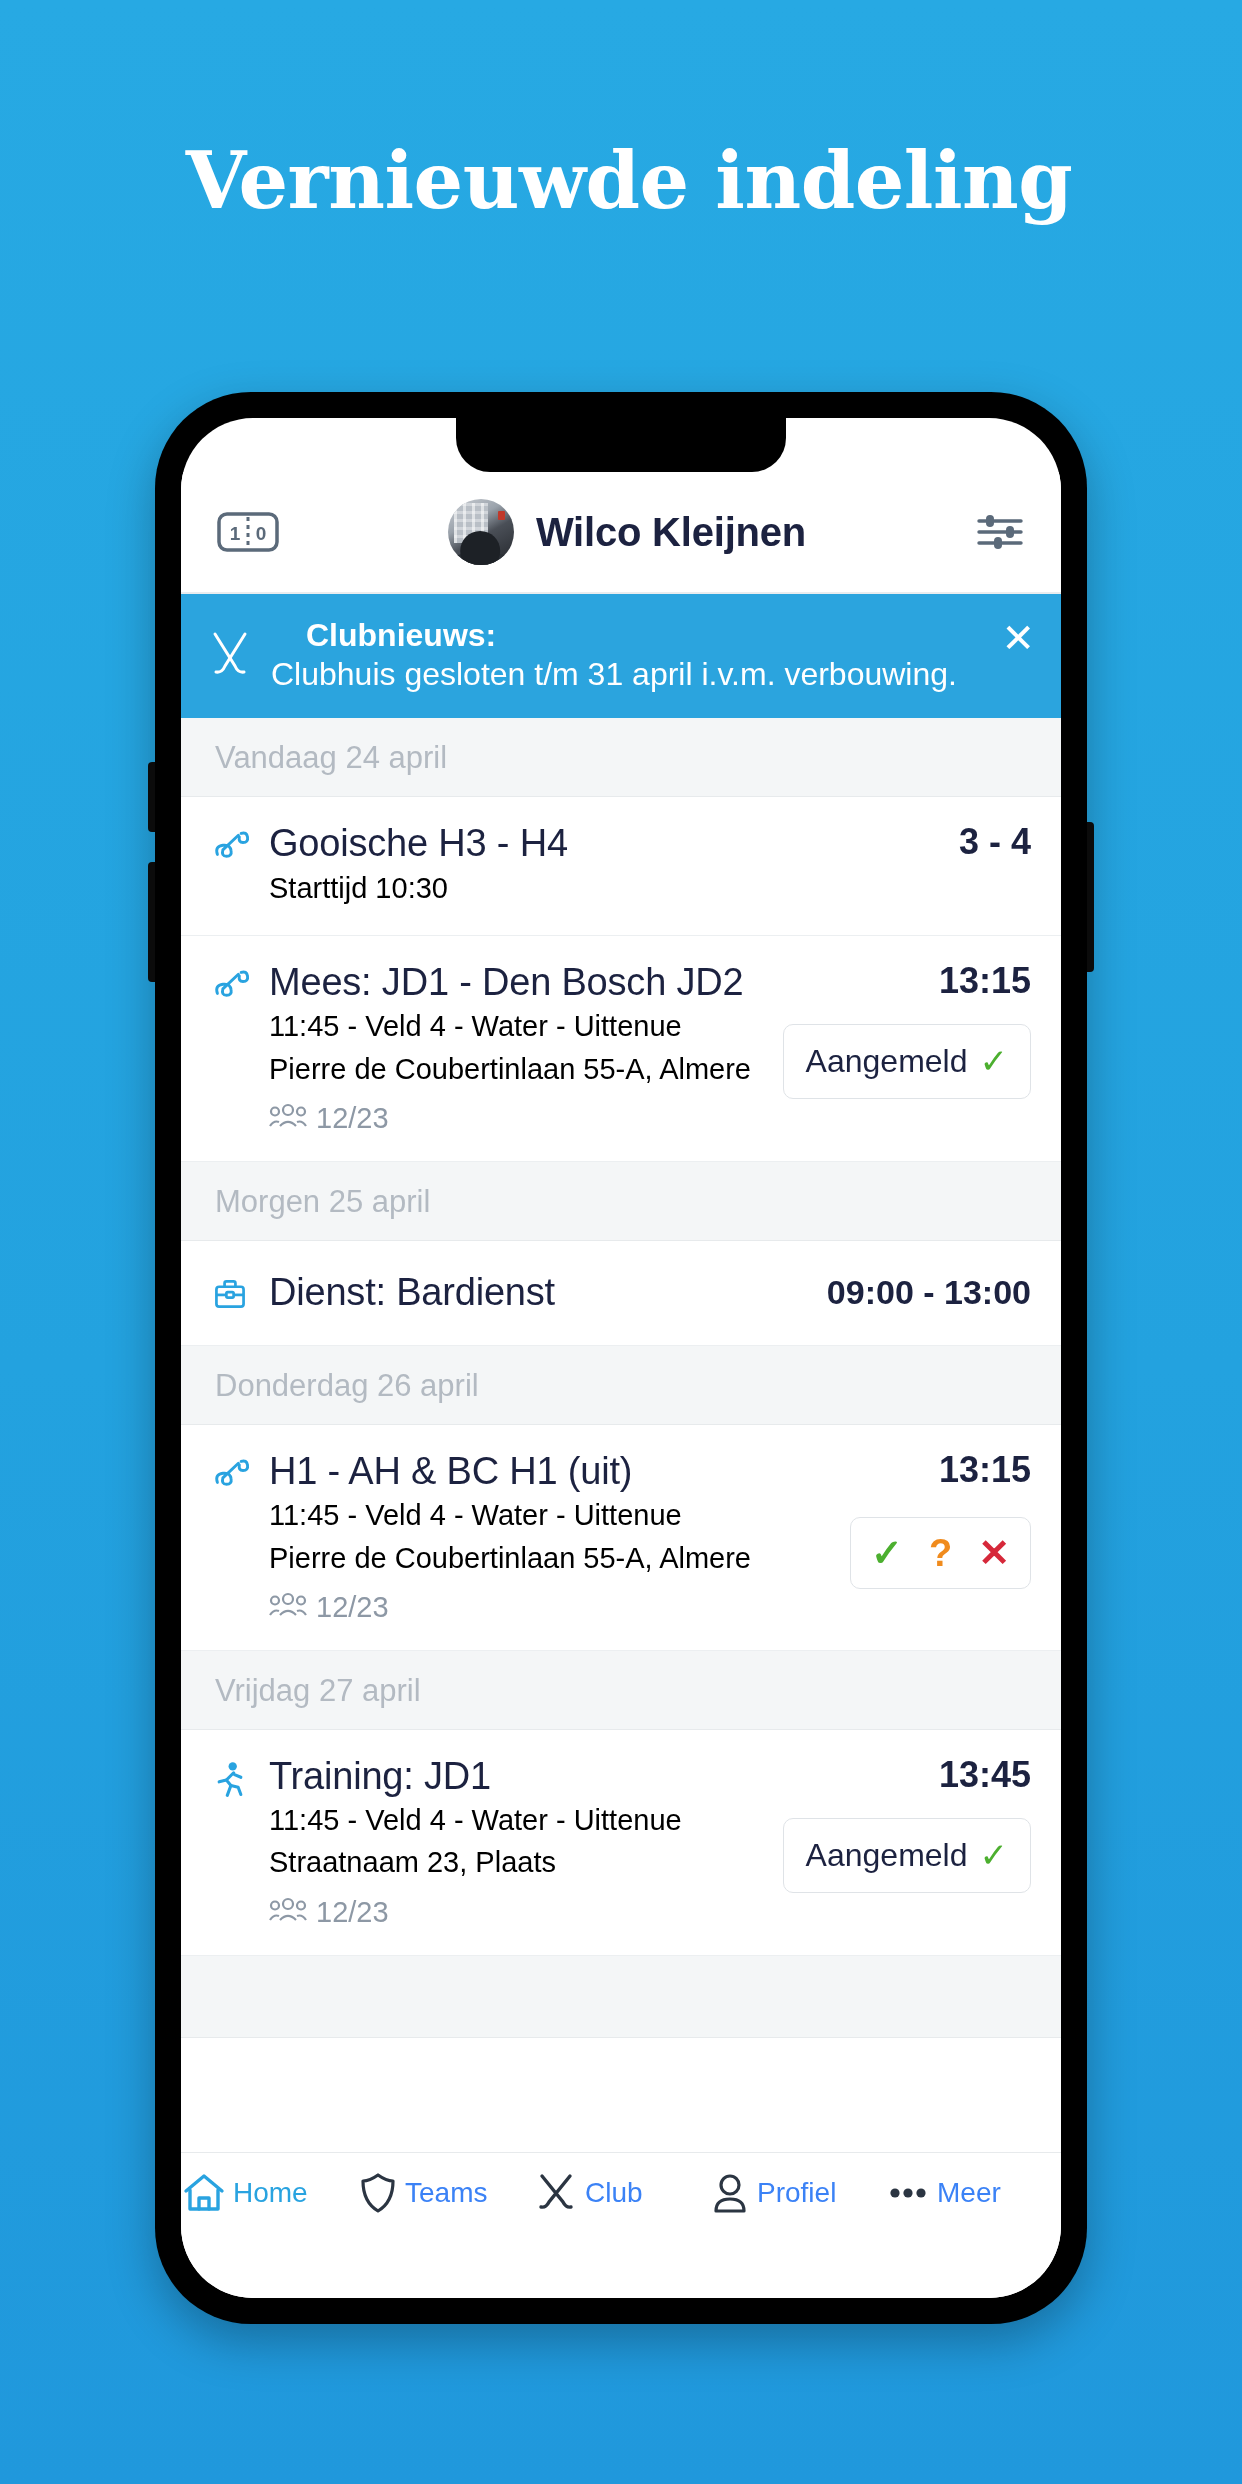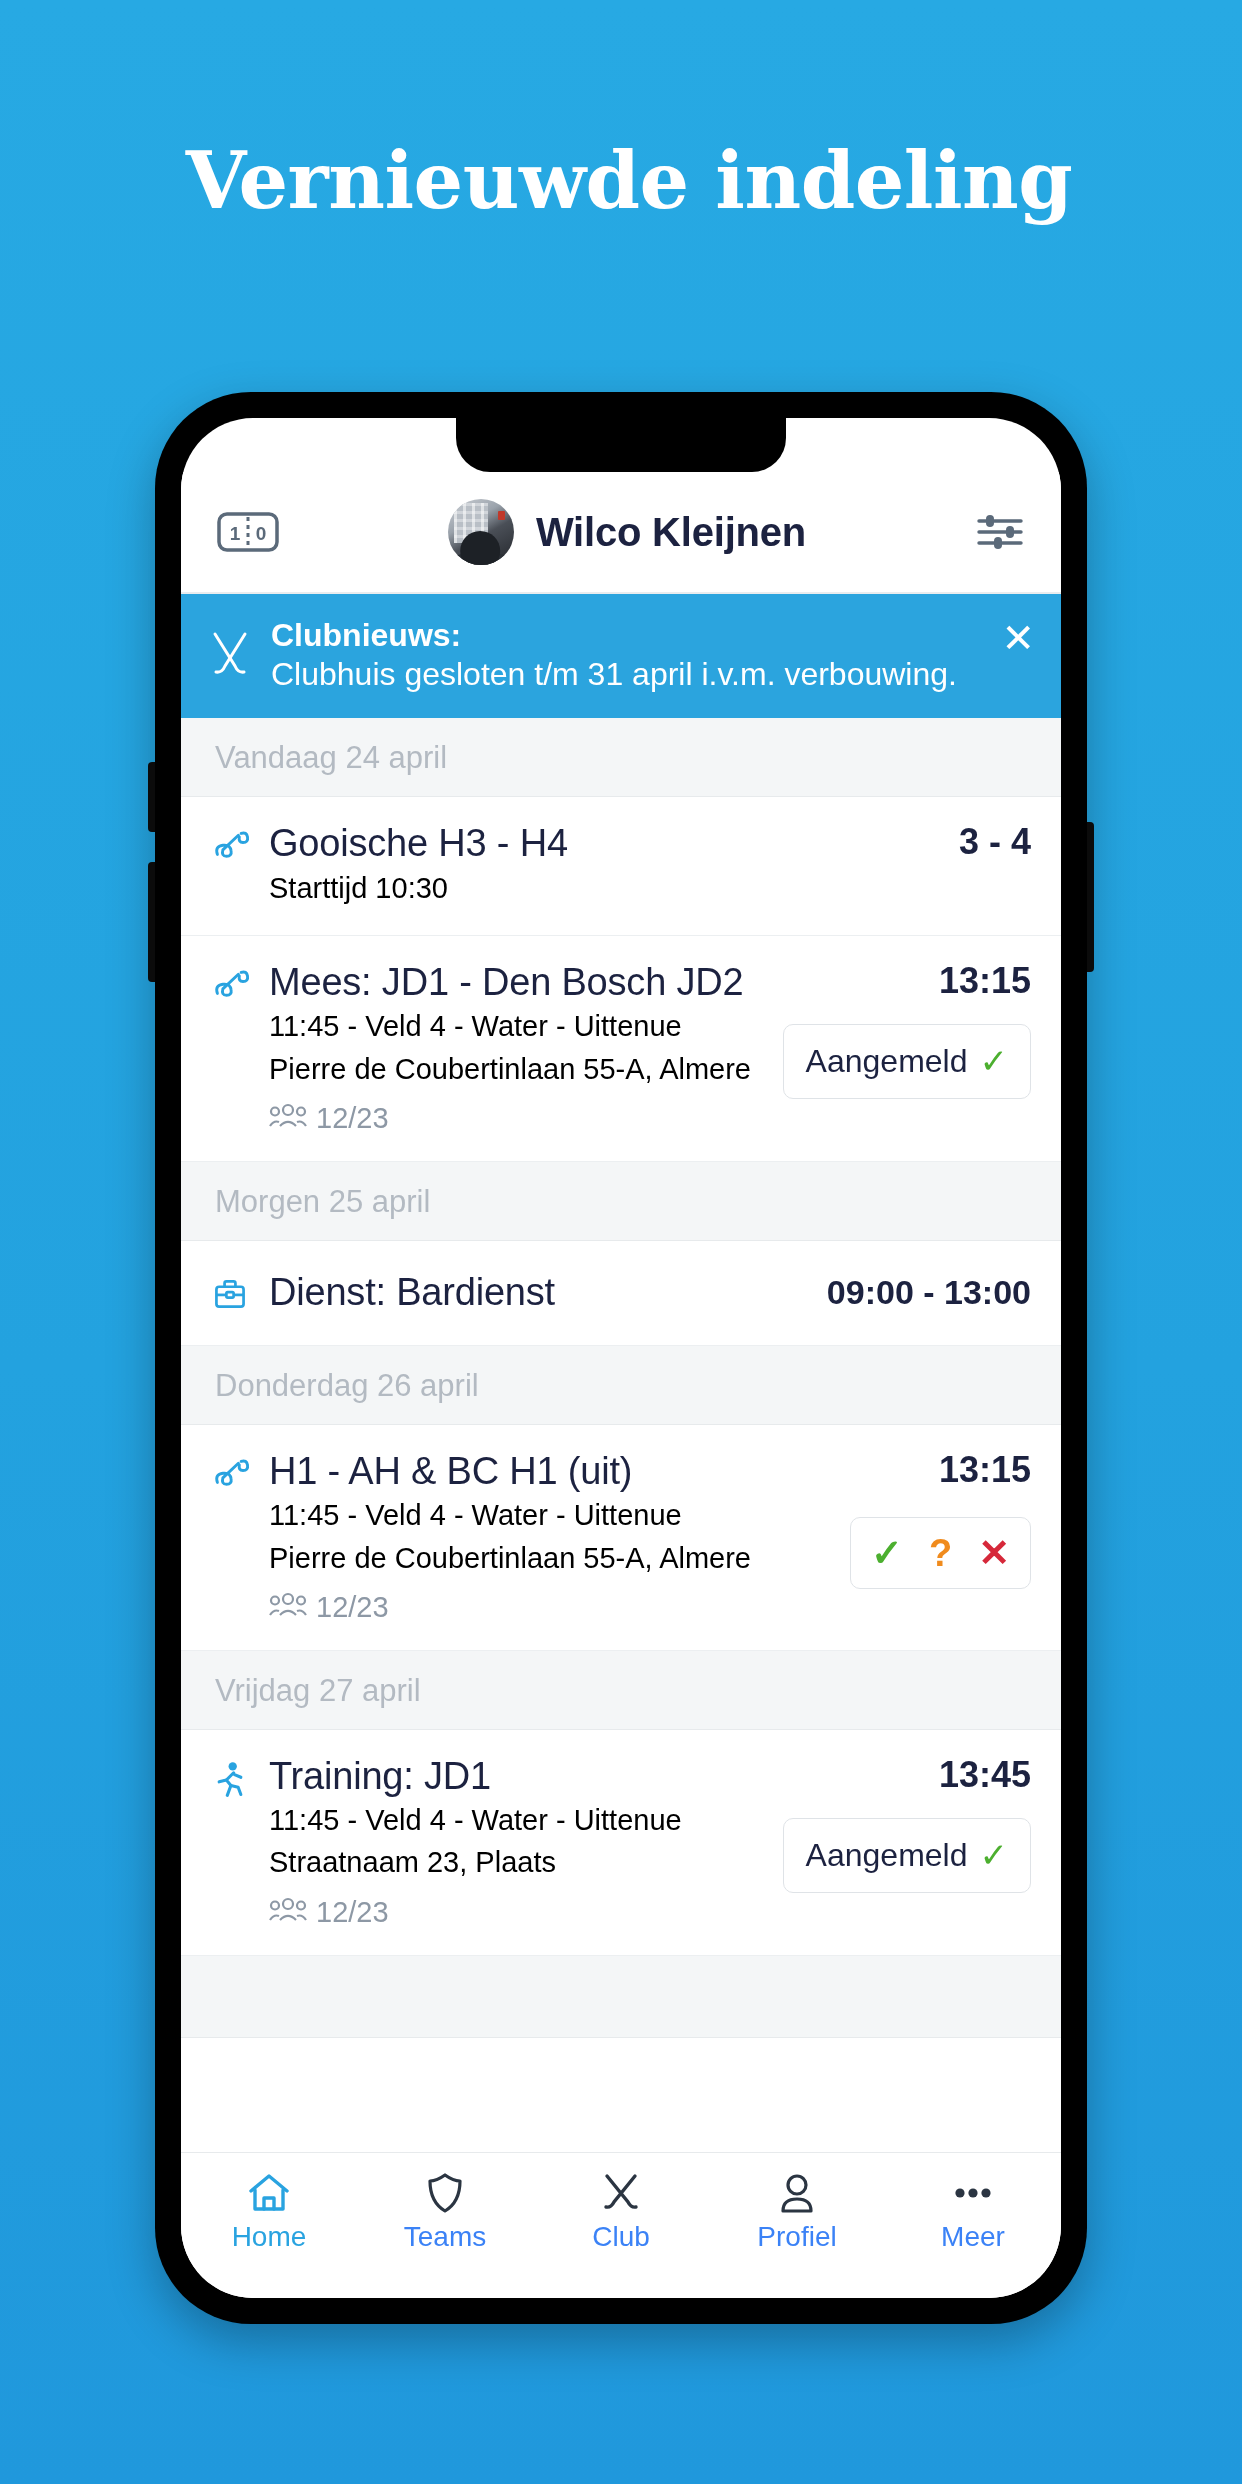--- a/index.html
+++ b/index.html
@@ -86,21 +86,21 @@
   .hdr-sep{ height:2px; background:#e9ecef; }
 
   
   .news{
     background:#2ba4de; color:#fff;
     display:flex; align-items:center; gap:18px;
     padding:22px 30px 24px 26px; position:relative;
   }
   .news-stick{ width:46px; height:54px; flex:0 0 auto; }
   .news-txt{ flex:1; line-height:1.22; }
-  .news-title{ font-size:32px; font-weight:700; }
+  .news-title{ font-size:32px; font-weight:700;margin-left:35px; }
   .news-body{ font-size:32px; font-weight:400; }
   .news-close{
     position:absolute; right:26px; top:24px;
     font-size:40px; line-height:1; color:#fff; font-weight:300; cursor:pointer;
   }
 
   
   .day-head{
     background:#f4f6f7; color:#b3bac2;
     font-size:31px; padding:22px 34px 20px;
@@ -144,21 +144,21 @@
   .c-yes{ color:#4caf2f; } .c-maybe{ color:#f08b1d; } .c-no{ color:#d6283a; }
   .row.simple{ align-items:center; padding:28px 30px; }
   .spacer-row{ background:#f4f6f7; height:82px; border-bottom:1px solid #e7eaec; }
 
   
   .tabbar{
     position:absolute; left:0; bottom:0; width:100%;
     height:146px; background:#fff; border-top:1px solid #e7eaec;
     display:flex; align-items:flex-start; padding-top:18px;
   }
-  .tab{ flex:1; display:flex; flex-direction:column; align-items:center; gap:6px; cursor:pointer; }
+  .tab{ flex:1; display:flex; align-items:center; gap:6px; cursor:pointer; }
   .tab svg{ display:block; }
   .tab-label{ font-size:28px; color:#3b82f6; }
   .tab.active .tab-label{ color:#29a3e0; }
 </style>
 </head>
 <body>
 
 <div class="headline">Vernieuwde indeling</div>
 
 <div class="phone">

